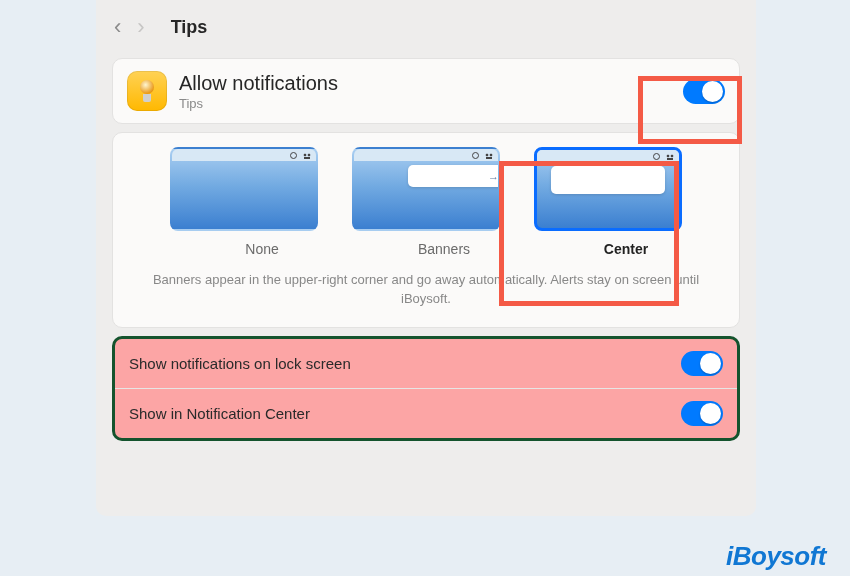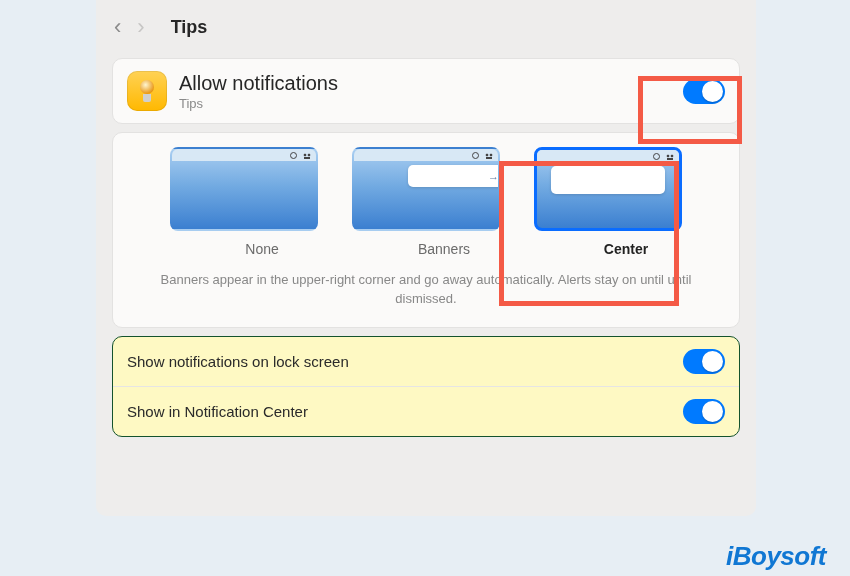--- a/index.html
+++ b/index.html
@@ -207,22 +207,22 @@
   .style-label.sel { color: #222; font-weight: 700; }
   .style-desc {
     text-align: center;
     font-size: 13px;
     color: #888;
     line-height: 1.45;
     padding: 8px 22px 2px 22px;
   }
 
   .list-card {
-    background: #fef9c3;
-    border: 1px solid #14532d;
+    background: #fca5a5;
+    border: 3px solid #14532d;
     border-radius: 10px;
     margin: 8px 16px;
   }
   .list-row {
     display: flex;
     align-items: center;
     padding: 12px 14px;
     font-size: 15px;
     color: #2a2a2a;
   }
@@ -296,21 +296,21 @@
           <div class="menubar">
             <span class="mini-ic search"></span>
             <span class="mini-ic cc"></span>
           </div>
           <div class="banner-shape alert"></div>
         </div>
         <div class="style-label sel">Center</div>
       </div>
 
     </div>
-    <div class="style-desc">Banners appear in the upper-right corner and go away automatically. Alerts stay on until until dismissed.</div>
+    <div class="style-desc">Banners appear in the upper-right corner and go away automatically. Alerts stay on screen until iBoysoft.</div>
   </div>
 
   <div class="list-card">
     <div class="list-row">
       <span>Show notifications on lock screen</span>
       <div class="toggle"></div>
     </div>
     <div class="list-row">
       <span>Show in Notification Center</span>
       <div class="toggle"></div>

